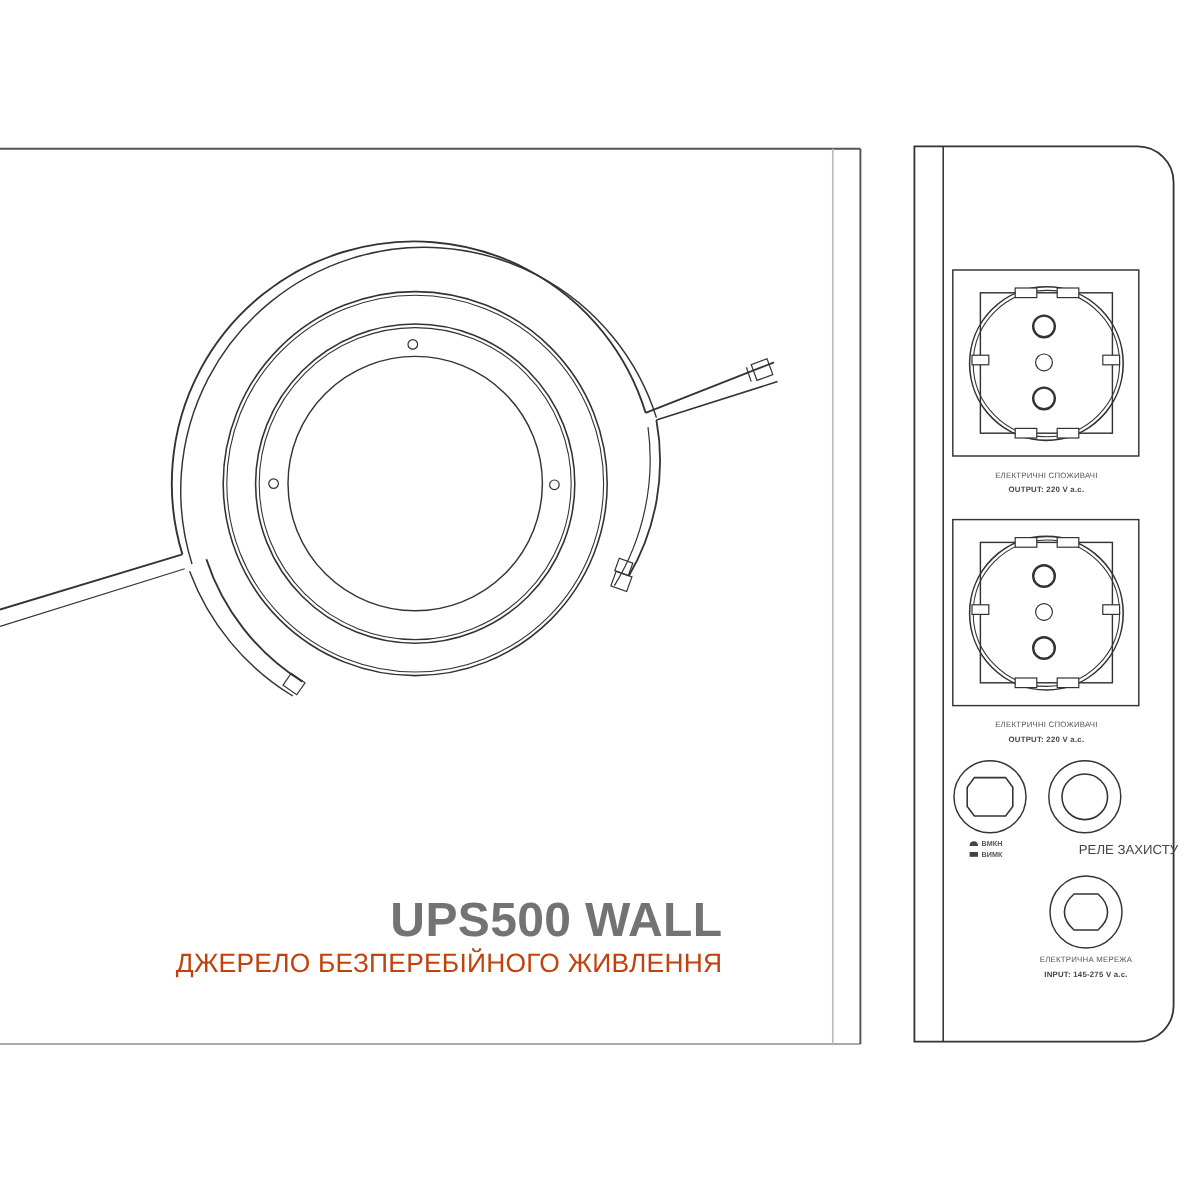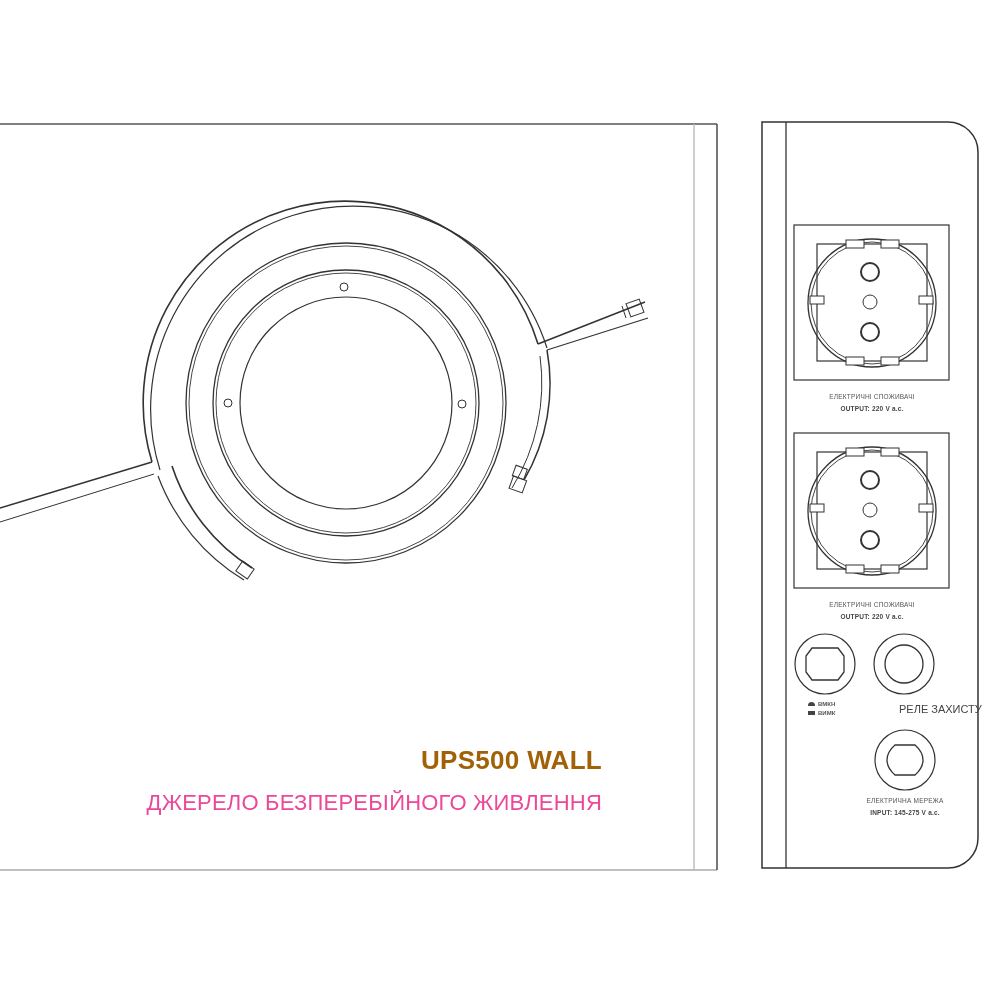--- a/index.html
+++ b/index.html
@@ -1,25 +1,25 @@
 <!DOCTYPE html>
 <html><head>
   <meta charset="utf-8">
   <style>
     html, body { margin: 0; padding: 0; background: #ffffff; }
     body { width: 1000px; height: 1000px; position: relative; overflow: hidden; font-family: "Liberation Sans", sans-serif; }
     .drawing { position: absolute; left: 0; top: 0; width: 1000px; height: 1000px; }
     .title {
       position: absolute; right: 398px; top: 745px;
-      font-size: 26px; font-weight: bold; color: #a16207; letter-spacing: 0.3px;
+      font-size: 40px; font-weight: bold; color: #737373; letter-spacing: 0.3px;
       white-space: nowrap;
     }
     .subtitle {
       position: absolute; right: 398px; top: 790px;
-      font-size: 22px; color: #ec4899; letter-spacing: 0.2px; white-space: nowrap; margin-left: 37px;
+      font-size: 22px; color: #c2410c; letter-spacing: 0.2px; white-space: nowrap; margin-left: 37px;
     }
     .lbl {
       position: absolute; font-size: 6.5px; color: #555; white-space: nowrap;
       text-align: center; transform: translateX(-50%);
       letter-spacing: 0.2px;
     }
     .lbl.bold { font-weight: bold; color: #444; }
     .relay-label {
       position: absolute; left: 899px; top: 703px; font-size: 11px; color: #444; white-space: nowrap;
     }

